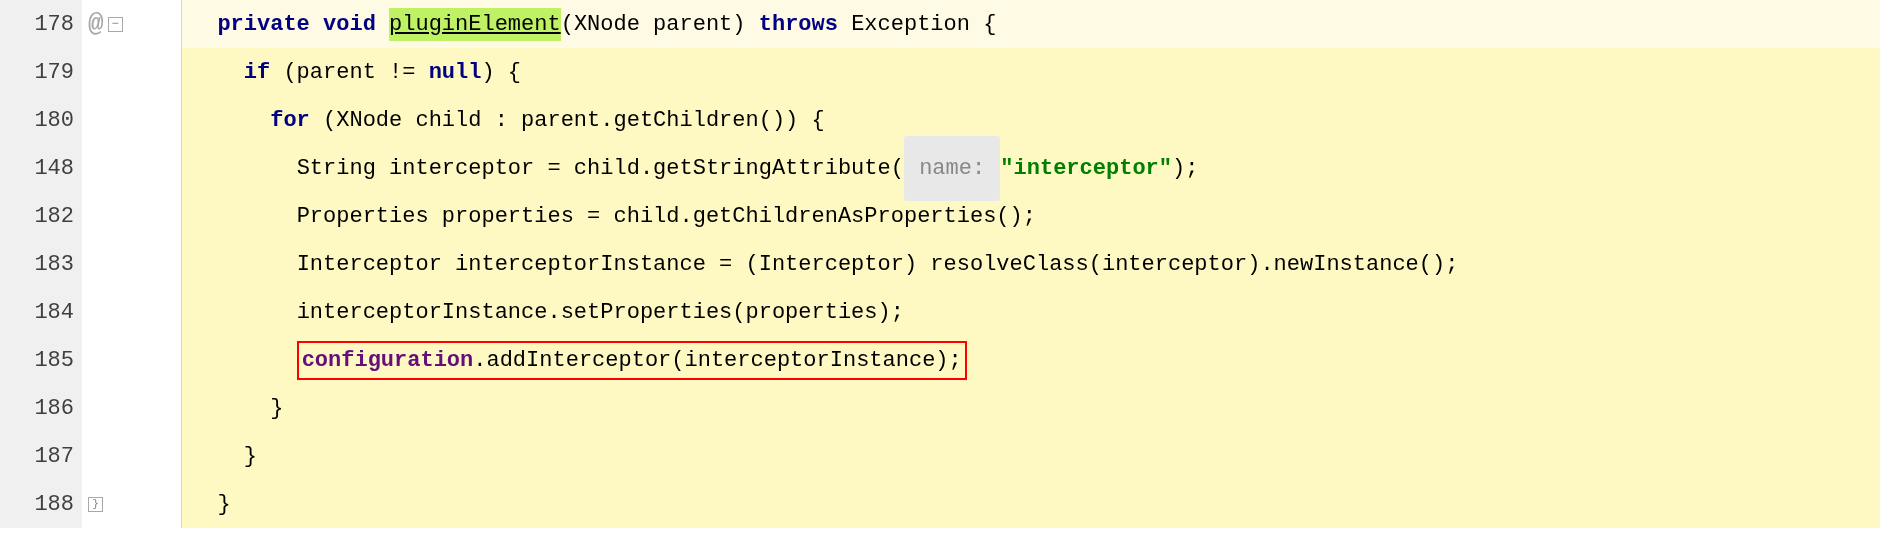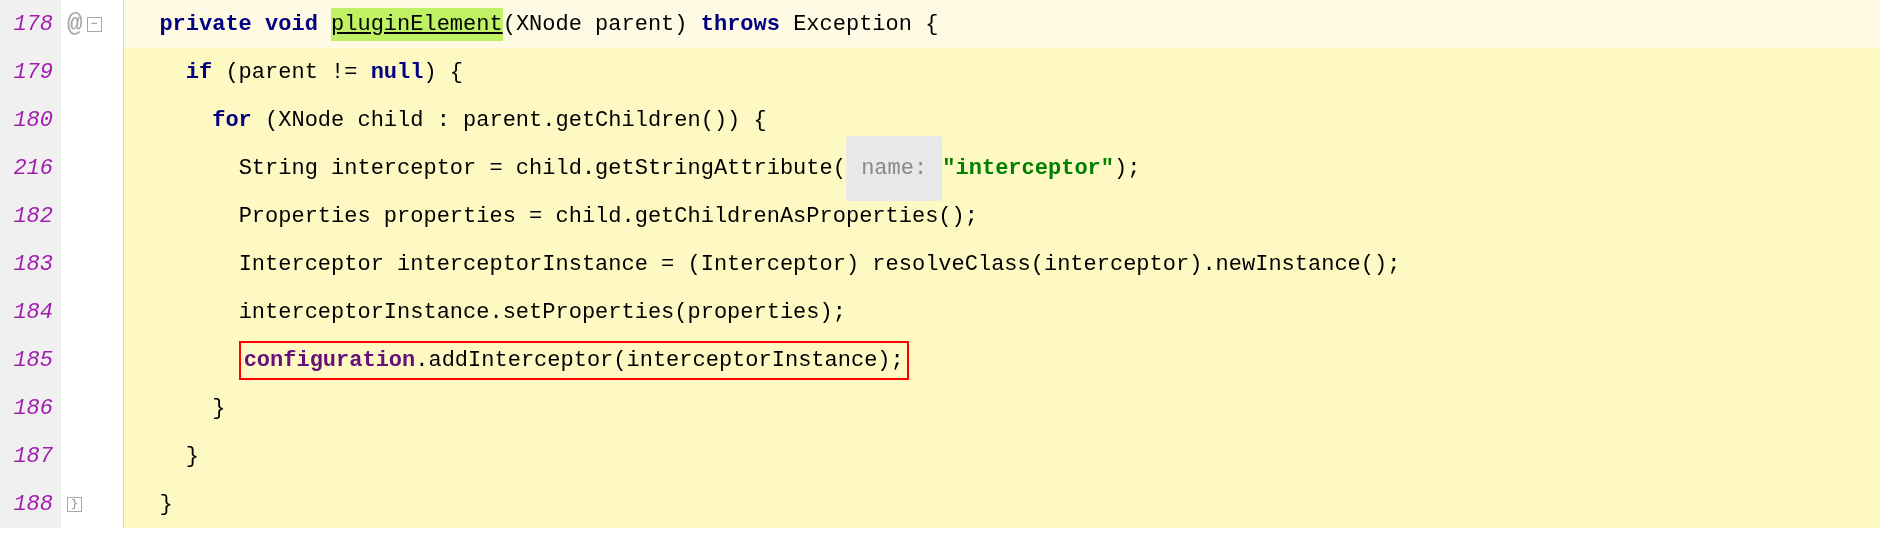--- a/index.html
+++ b/index.html
@@ -9,27 +9,26 @@
     }
     body {
       font-family: "Consolas", "Courier New", monospace;
       font-size: 22px;
       background: #ffffff;
       display: flex;
       line-height: 1.5;
     }
     .gutter {
       background: #f0f0f0;
-      color: #a21caf;
+      color: #404040;
       text-align: right;
       padding: 0 8px 0 16px;
       user-select: none;
-      width: 61px;
+      width: 82px;
       flex-shrink: 0;
-      font-style: italic;
     }
     .gutter-line {
       height: 48px;
       display: flex;
       align-items: center;
       justify-content: flex-end;
       font-size: 22px;
     }
     .markers {
       width: 62px;
@@ -71,20 +70,21 @@
       justify-content: center;
       font-size: 11px;
       line-height: 1;
       color: #808080;
       background: #ffffff;
     }
     .code-area {
       flex: 1;
       background: #ffffff;
       position: relative;
+      margin-left: 37px;
     }
     .code-line {
       height: 48px;
       display: flex;
       align-items: center;
       white-space: pre;
       padding-left: 10px;
     }
     .line-bg-highlight {
       background: #fffae3;
@@ -139,21 +139,21 @@
       background: #d4d4d4;
     }
   </style>
 </head>
 <body>
 
 <div class="gutter">
   <div class="gutter-line">178</div>
   <div class="gutter-line">179</div>
   <div class="gutter-line">180</div>
-  <div class="gutter-line">216</div>
+  <div class="gutter-line">148</div>
   <div class="gutter-line">182</div>
   <div class="gutter-line">183</div>
   <div class="gutter-line">184</div>
   <div class="gutter-line">185</div>
   <div class="gutter-line">186</div>
   <div class="gutter-line">187</div>
   <div class="gutter-line">188</div>
 </div>
 
 <div class="markers">

